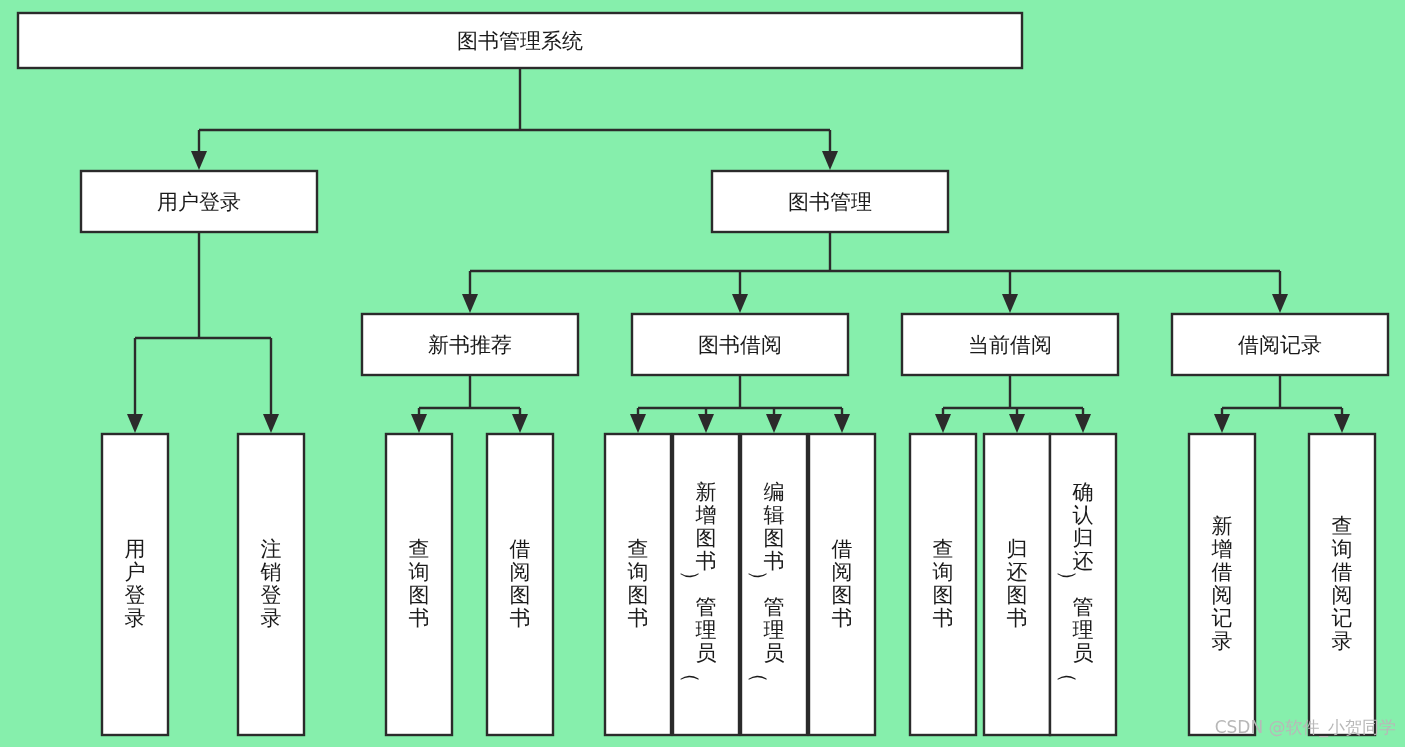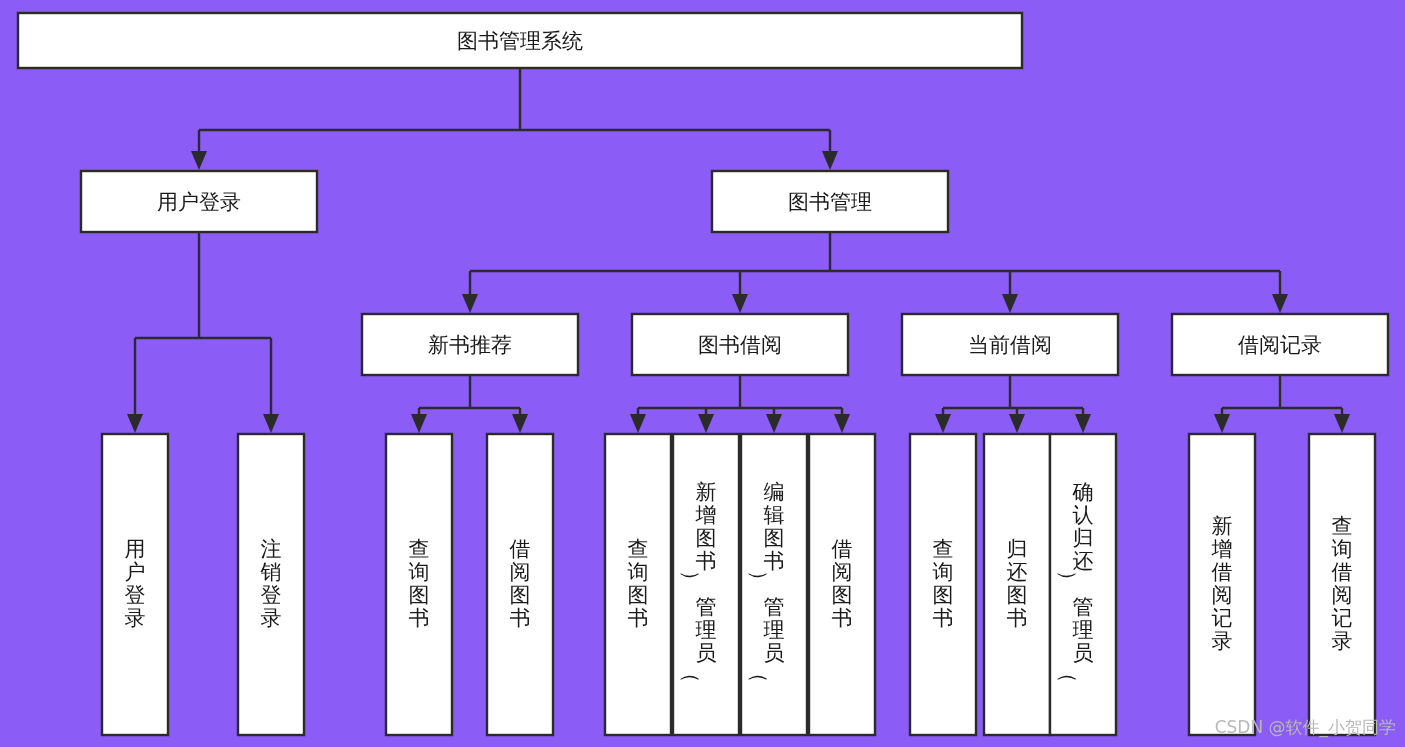--- a/index.html
+++ b/index.html
@@ -11,21 +11,21 @@
   body {
     width: 1405px;
     height: 747px;
     font-family: "DejaVu Sans", "Liberation Sans", sans-serif;
     overflow: hidden;
   }
   #diagram-root {
     position: relative;
     width: 1405px;
     height: 747px;
-    background: #8b5cf6;
+    background: #86efac;
   }
   svg.diagram-canvas {
     position: absolute;
     top: 0;
     left: 0;
     width: 1405px;
     height: 747px;
     display: block;
   }
   .node-rect {

